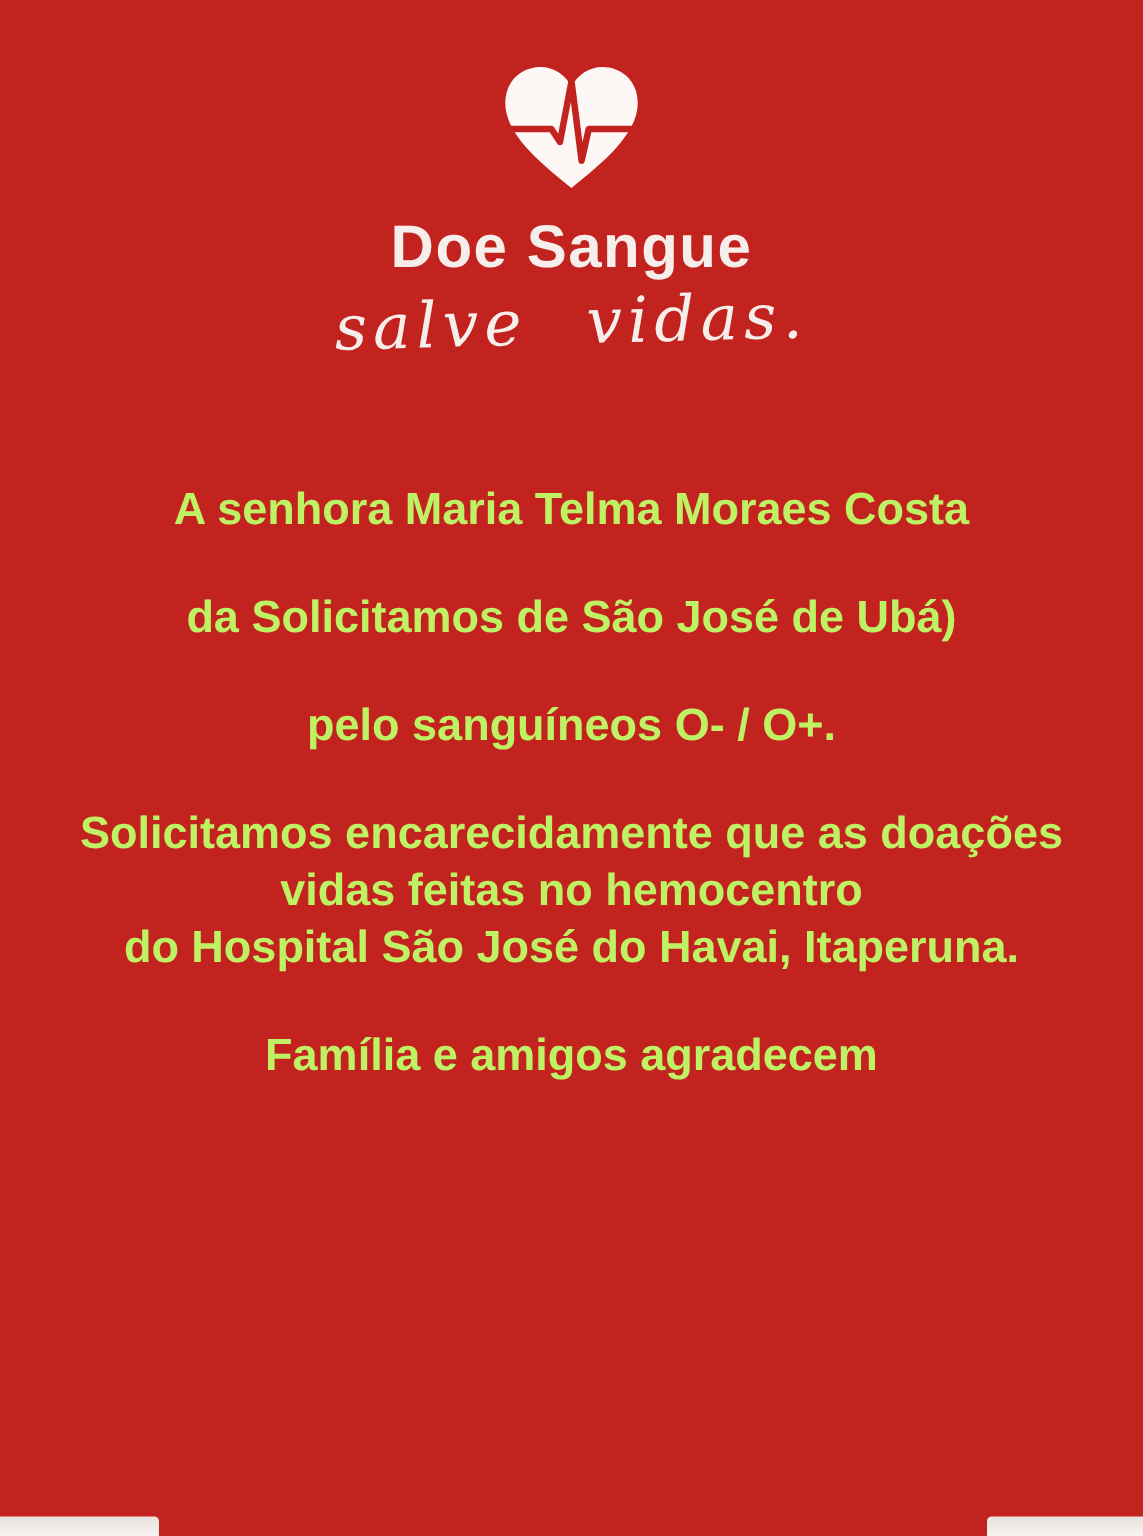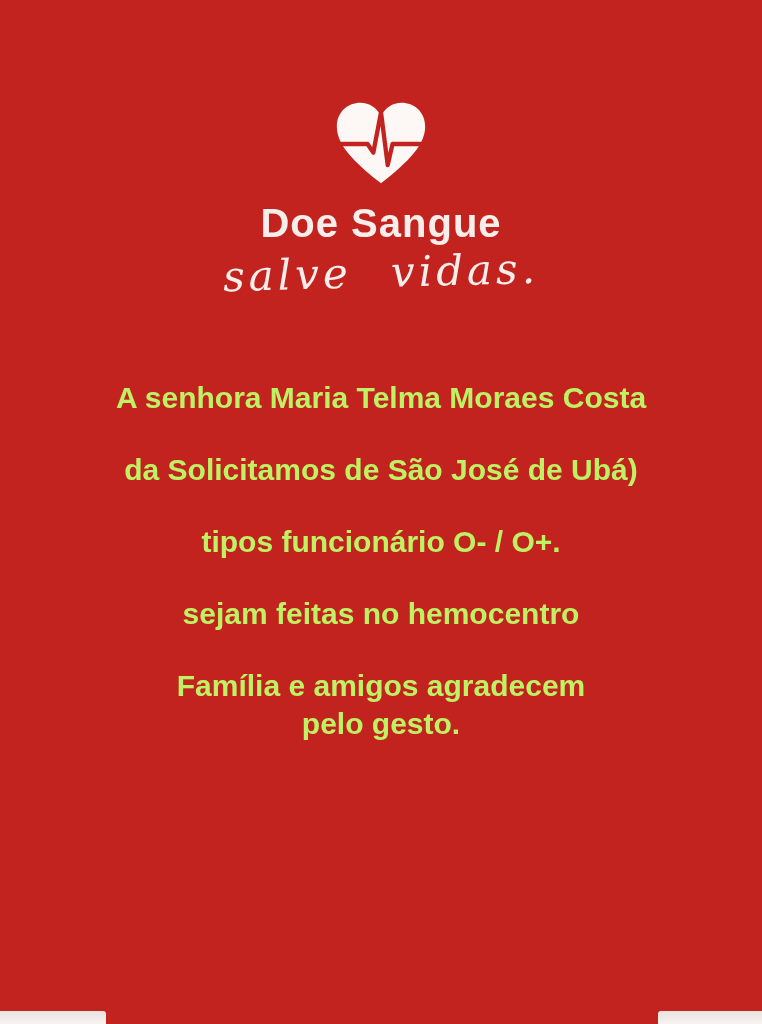--- a/index.html
+++ b/index.html
@@ -15,21 +15,21 @@
   }
   .poster {
     position: relative;
     width: 762px;
     height: 1024px;
     background: #c3231f;
     display: flex;
     flex-direction: column;
     align-items: center;
     box-sizing: border-box;
-    padding-top: 99px;
+    padding-top: 41px;
   }
   .logo {
     display: flex;
     flex-direction: column;
     align-items: center;
   }
   .heart-wrap {
     width: 96px;
     height: 90px;
     margin-bottom: 12px;
@@ -113,27 +113,28 @@
   </div>
 
   <div class="message">
     <p>
       <span class="line">A senhora Maria Telma Moraes Costa</span>
     </p>
     <p>
       <span class="line">da Solicitamos de São José de Ubá)</span>
     </p>
     <p>
-      <span class="line">tipos funcionário O- / O+.</span>
+      <span class="line">pelo sanguíneos O- / O+.</span>
     </p>
     <p>
-      <span class="line">sejam feitas no hemocentro</span>
+      <span class="line">Solicitamos encarecidamente que as doações</span>
+      <span class="line">vidas feitas no hemocentro</span>
+      <span class="line">do Hospital São José do Havai, Itaperuna.</span>
     </p>
     <p>
       <span class="line">Família e amigos agradecem</span>
-      <span class="line">pelo gesto.</span>
     </p>
   </div>
 
   <div class="corner-strip left"></div>
   <div class="corner-strip right"></div>
 
 </div>
 
 </body></html>

